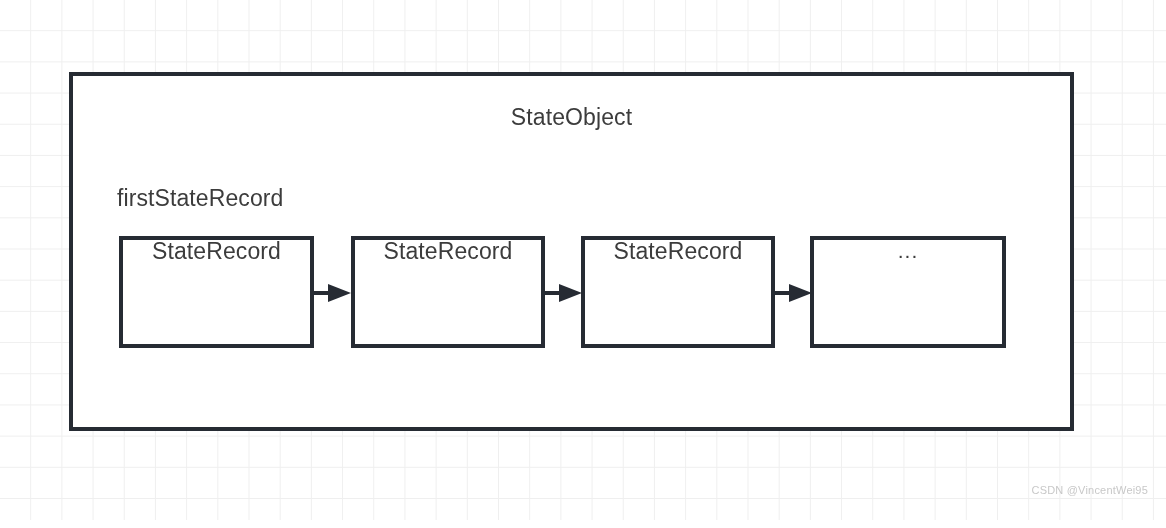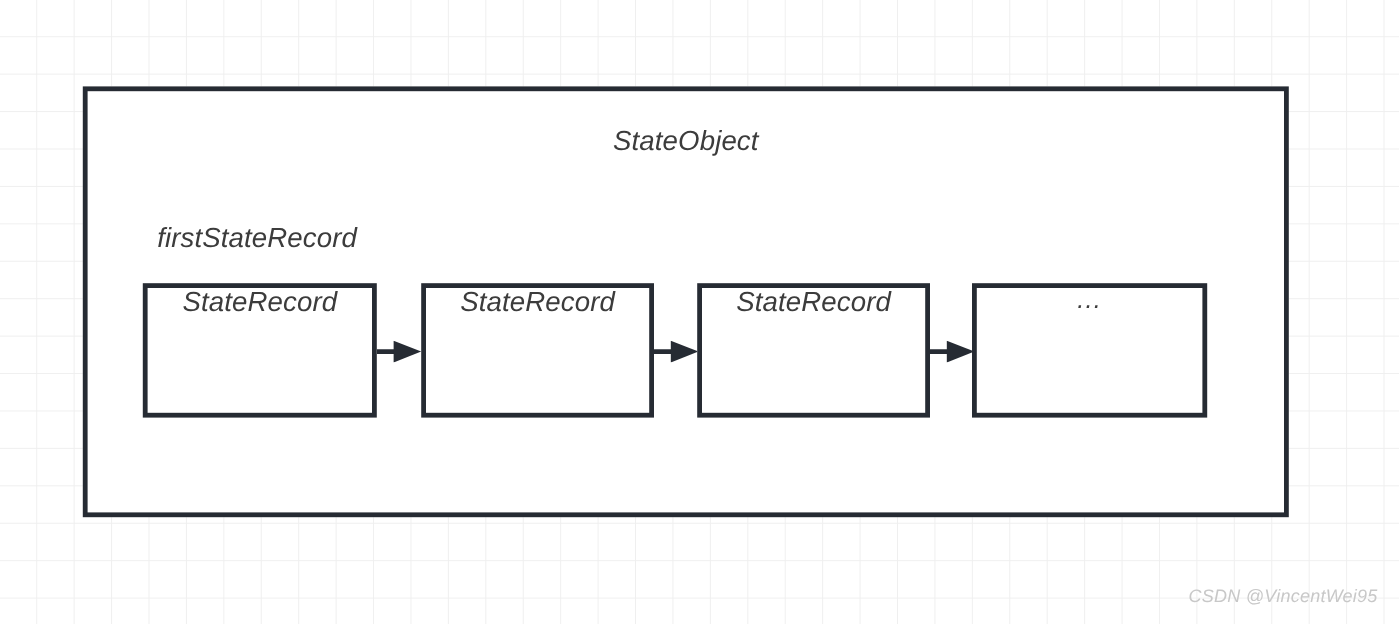--- a/index.html
+++ b/index.html
@@ -17,21 +17,20 @@
   #canvas {
     position: relative;
     width: 1166px;
     height: 520px;
     background-color: #ffffff;
     background-image:
       linear-gradient(to right, #efefef 1px, transparent 1px),
       linear-gradient(to bottom, #efefef 1px, transparent 1px);
     background-size: 31.2px 31.2px;
     background-position: -1px -1px;
-    font-style: italic;
   }
 
   
   .outer-box {
     position: absolute;
     left: 69px;
     top: 72px;
     width: 1005px;
     height: 359px;
     background: #ffffff;
@@ -50,21 +49,20 @@
     letter-spacing: 0.1px;
   }
 
   .field-label {
     position: absolute;
     left: 44px;
     top: 109px;
     font-size: 23px;
     color: #3c3c3c;
     letter-spacing: 0.1px;
-    margin-left: 14px;
   }
 
   
   .record-row {
     position: absolute;
     left: 0;
     top: 0;
   }
 
   .record-box {
@@ -104,22 +102,22 @@
     width: 37px;
     height: 18px;
   }
   .arrow-1 { left: 241px; }
   .arrow-2 { left: 472px; }
   .arrow-3 { left: 702px; }
 
   .watermark {
     position: absolute;
     right: 18px;
-    bottom: 14px;
-    font-size: 15px;
+    bottom: 24px;
+    font-size: 11px;
     color: #c8c8c8;
     letter-spacing: 0.2px;
   }
 </style>
 </head>
 <body>
 
 <div id="canvas">
 
   <div class="outer-box">

